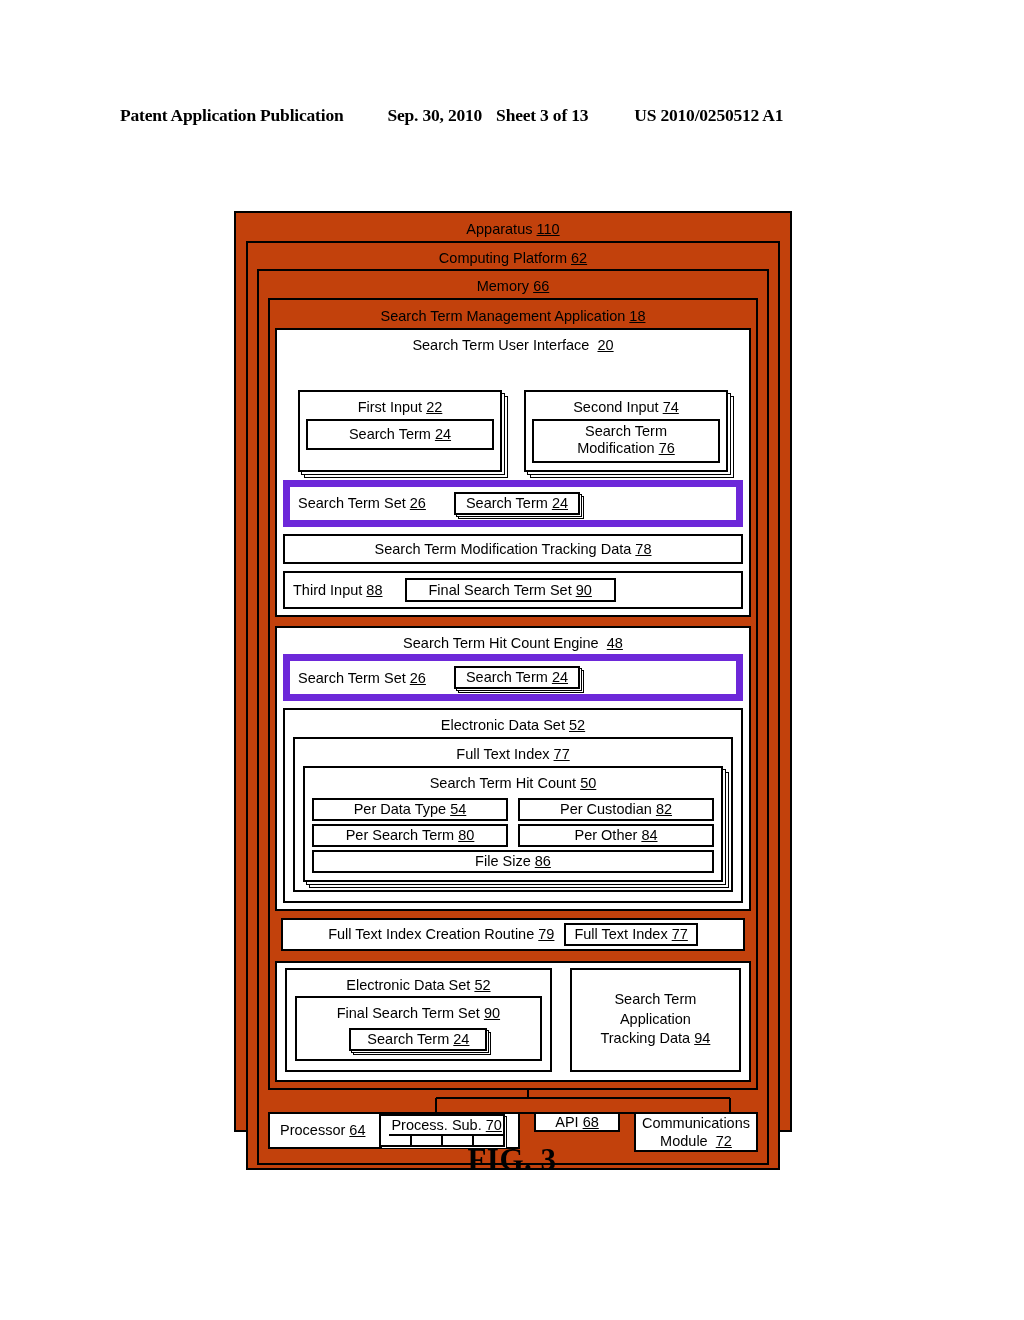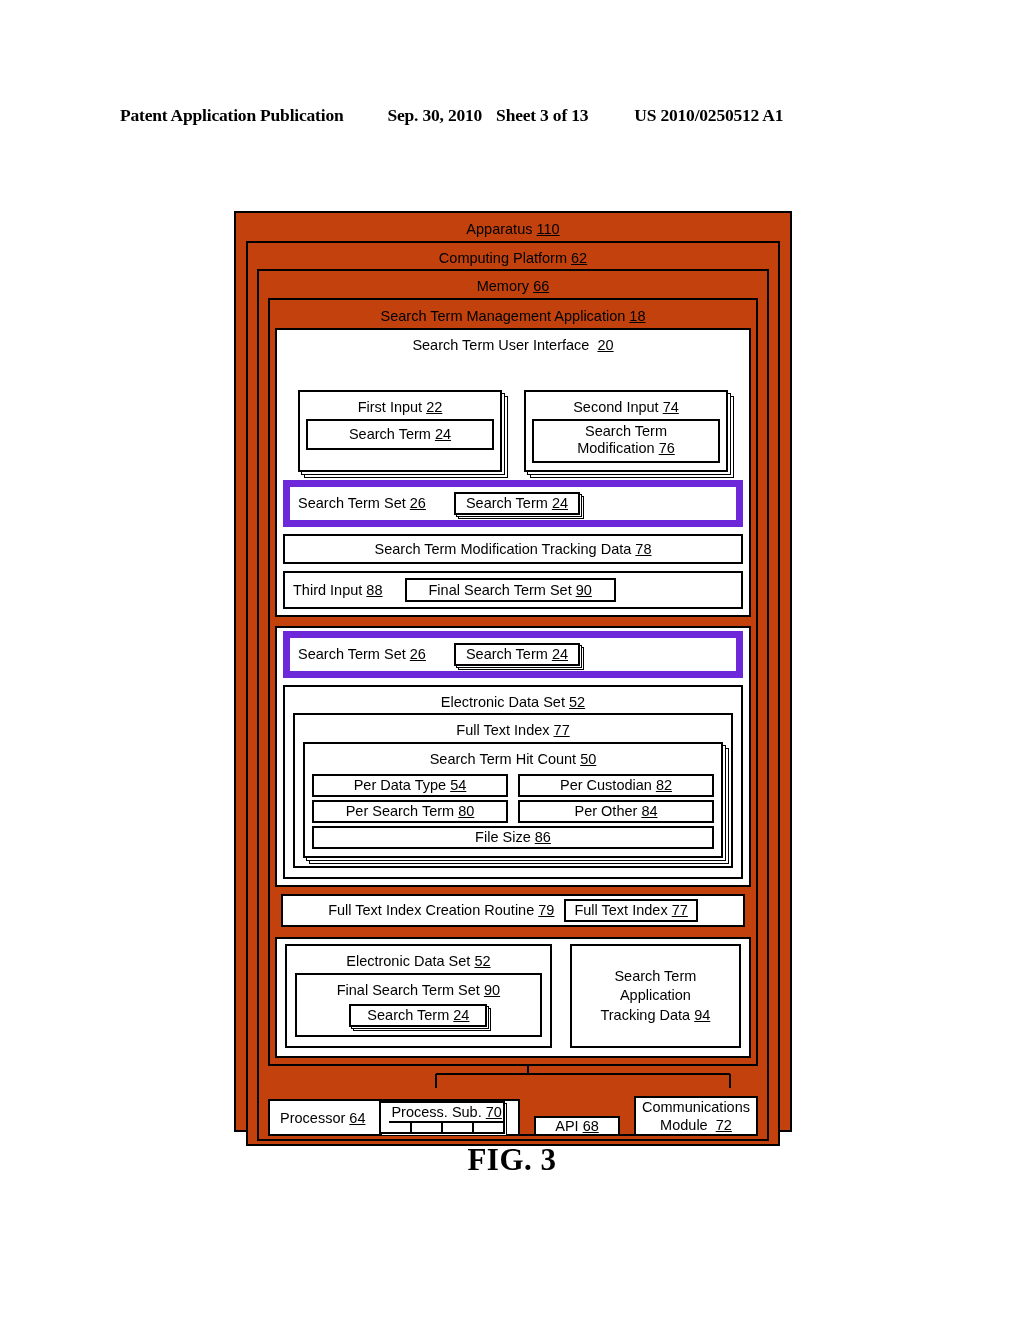--- a/index.html
+++ b/index.html
@@ -289,21 +289,21 @@
     padding-top: 22px;
   }
   .proc-connector {
     position: absolute;
     left: 0; right: 0; top: 0;
     height: 22px;
     pointer-events: none;
   }
   .proc-row {
     display: flex;
-    align-items: flex-end;
+    align-items: flex-start;
     height: 48px;
   }
   .processor-box {
     border: 2px solid #000;
     box-sizing: border-box;
     display: flex;
     align-items: center;
     padding: 0 6px 0 10px;
     width: 252px;
     background: #fff;
@@ -462,20 +462,24 @@
                 <u class="ref">88</u>
               </span>
               <span class="boxed">
                 <span>Final Search Term Set</span>
                 <u class="ref">90</u>
               </span>
             </div>
           </div>
 
           <div class="section-box" style="margin-top:9px;">
+            <div class="bx-title">
+              <span>Search Term Hit Count Engine</span>
+              &nbsp;<u class="ref">48</u>
+            </div>
 
             <div class="sts-row">
               <span class="lbl">
                 <span>Search Term Set</span>
                 <u class="ref">26</u>
               </span>
               <span class="stack-sm term">
                 <span>Search Term</span>
                 <u class="ref">24</u>
               </span>

